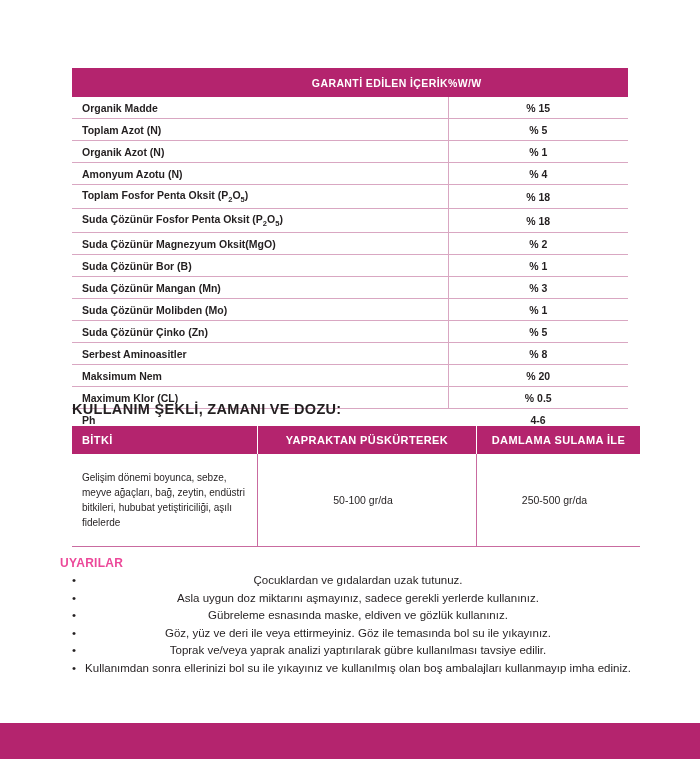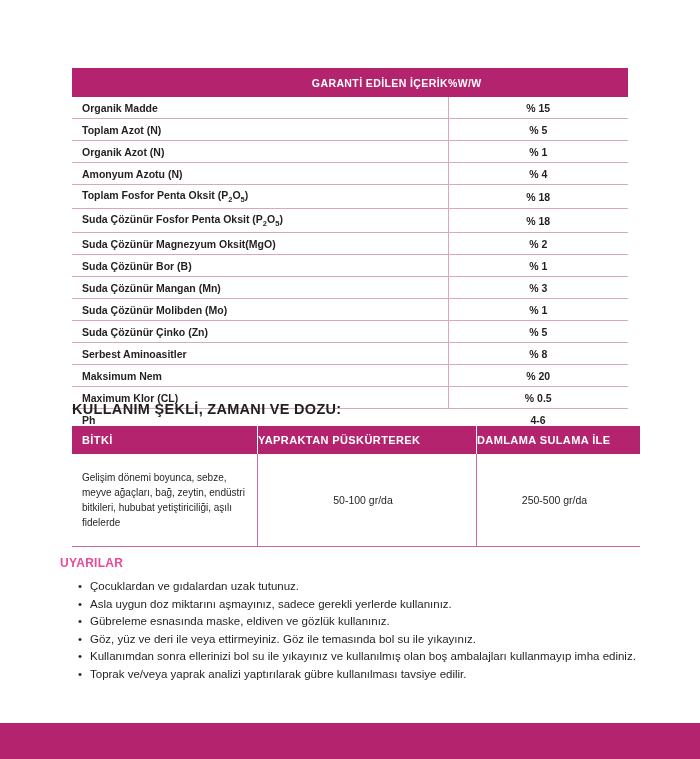--- a/index.html
+++ b/index.html
@@ -94,21 +94,21 @@
     color: #ffffff;
     font-size: 11px;
     font-weight: bold;
     letter-spacing: 0.4px;
     padding: 8px 0 8px 10px;
     text-align: left;
     vertical-align: middle;
     border-right: 1px solid #ffffff;
   }
   .usage-table th:last-child { border-right: none; }
-  .usage-table th.center { padding-left: 0; }
+  .usage-table th.center { text-align: center; padding-left: 0; }
   .usage-table td {
     font-size: 10px;
     line-height: 15px;
     color: #231f20;
     vertical-align: middle;
     border-bottom: 1px solid #c96ba0;
     border-right: 1px solid #c96ba0;
     padding: 8px 8px 8px 10px;
     height: 76px;
   }
@@ -127,23 +127,24 @@
     font-size: 12px;
     font-weight: bold;
     letter-spacing: 0.3px;
     color: #ec4899;
   }
   .warn-list {
     position: absolute;
     left: 72px;
     top: 572px;
     width: 560px;
-    margin: 6px;
+    margin: 0;
     padding: 0;
     list-style: none;
+    text-align: center;
   }
   .warn-list li {
     position: relative;
     font-size: 11.5px;
     line-height: 17.5px;
     padding-left: 12px;
     color: #231f20;
   }
   .warn-list li::before {
     content: "•";
@@ -256,18 +257,18 @@
       </tr>
     </tbody>
   </table>
 
   <div class="warn-heading">UYARILAR</div>
   <ul class="warn-list">
     <li>Çocuklardan ve gıdalardan uzak tutunuz.</li>
     <li>Asla uygun doz miktarını aşmayınız, sadece gerekli yerlerde kullanınız.</li>
     <li>Gübreleme esnasında maske, eldiven ve gözlük kullanınız.</li>
     <li>Göz, yüz ve deri ile veya ettirmeyiniz. Göz ile temasında bol su ile yıkayınız.</li>
+    <li>Toprak ve/veya yaprak analizi yaptırılarak gübre kullanılması tavsiye edilir.</li>
     <li>Kullanımdan sonra ellerinizi bol su ile yıkayınız ve kullanılmış olan boş ambalajları kullanmayıp imha ediniz.</li>
-    <li>Toprak ve/veya yaprak analizi yaptırılarak gübre kullanılması tavsiye edilir.</li>
   </ul>
 
   <div class="footer-band"></div>
 </div>
 
 </body></html>

